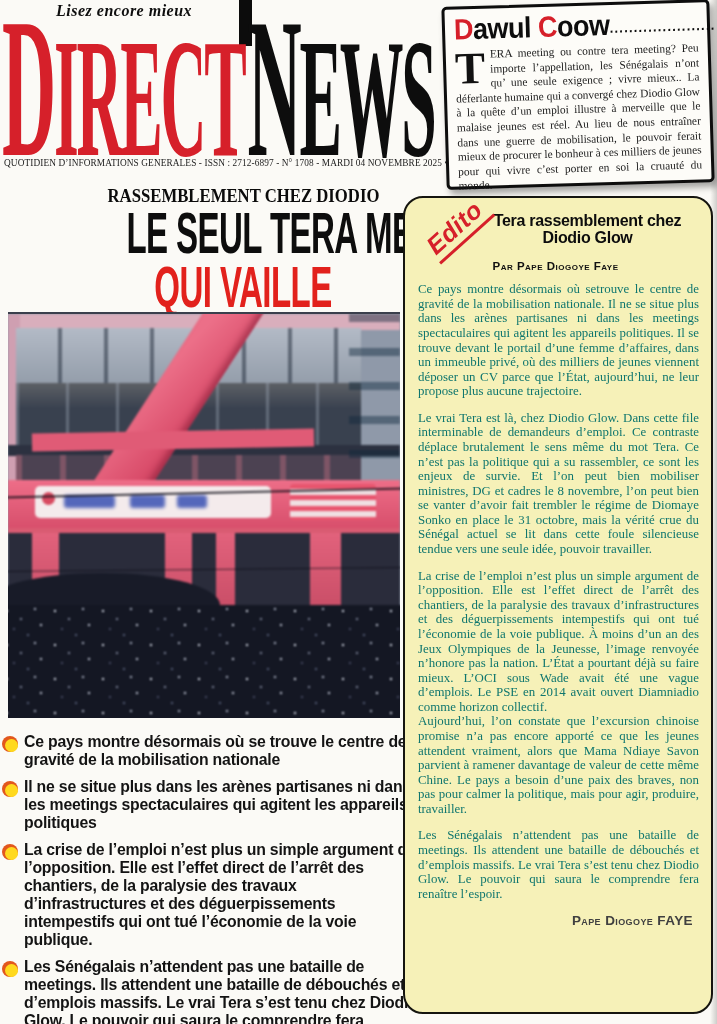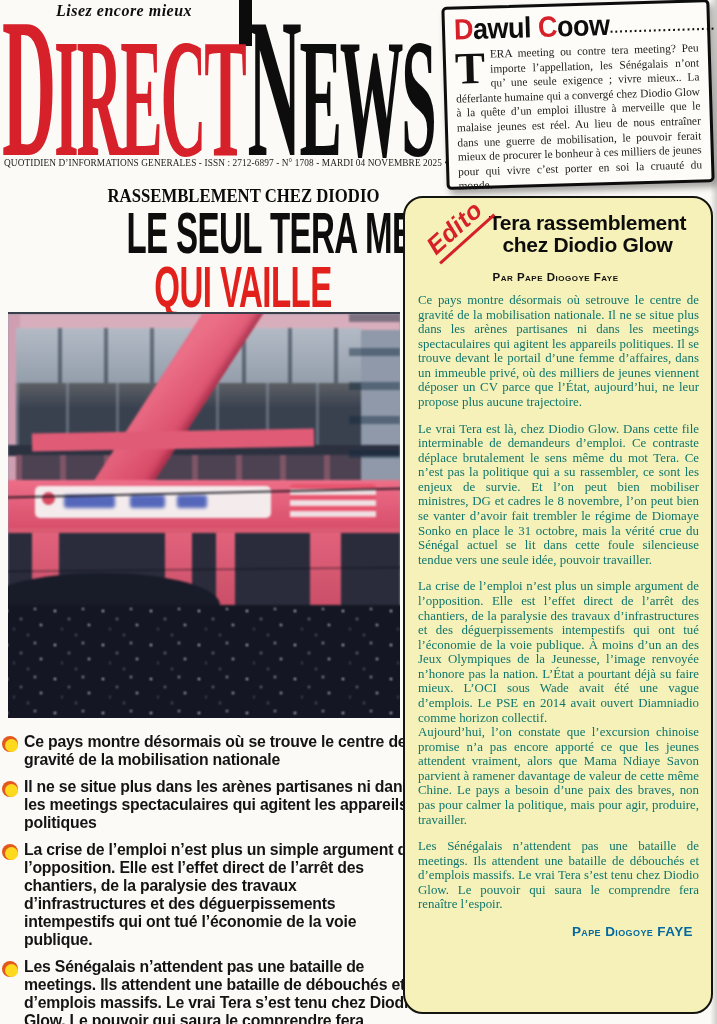--- a/index.html
+++ b/index.html
@@ -107,29 +107,29 @@
     border-radius:50%; background:#ffd91e;}
   .bullet p{ font-weight:bold; font-size:15.8px; line-height:1.14; letter-spacing:-.2px; color:#141414;}
 
   
   .edito{ position:absolute; left:403px; top:196px; width:310px; height:818px;
     background:#f6f1b8; border:2.5px solid #15150f; border-radius:20px;
     padding:10px 12px 10px 13px;}
   .edito-label{ position:absolute; left:14px; top:42px; transform:rotate(-42deg); transform-origin:left top;
     color:#d6202a; font-weight:bold; font-style:italic; font-size:25px;
     border-bottom:3.5px solid #d6202a; padding:0 6px 1px 2px; letter-spacing:.5px;}
-  .edito-title{ margin:4px 4px 0 62px; text-align:center; font-weight:bold; font-size:21px;
+  .edito-title{ margin:4px 4px 0 62px; text-align:center; font-weight:bold; font-size:16px;
     line-height:1.07; letter-spacing:-.3px; color:#0d0d0d;}
   .edito-byline{ margin:14px 6px 10px 0; text-align:center; font-weight:bold; font-size:11.5px;
     font-variant:small-caps; letter-spacing:.5px; color:#111;}
   .edito-para{ font-family:"Liberation Serif",serif; font-size:12.9px; line-height:1.13;
     text-align:justify; color:#0f766e; margin-bottom:12px;}
   .edito-para.no-gap{ margin-bottom:0;}
   .edito-sign{ margin:4px 6px 0 0; text-align:right; font-weight:bold; font-size:13.5px;
-    font-variant:small-caps; letter-spacing:.4px; color:#0369a1;}
+    font-variant:small-caps; letter-spacing:.4px; color:#404040;}
 </style>
 </head>
 <body>
 
 <div class="page">
 
   <div class="tagline">Lisez encore mieux</div>
   <div class="logo-blackbar"></div>
   <div class="logo"><span class="logo-direct"><span class="big">D</span><span class="small">IRECT</span></span><span class="logo-news"><span class="big">N</span><span class="small">EWS</span></span></div>
   <div class="infoline"><span>QUOTIDIEN D’INFORMATIONS GENERALES - ISSN : 2712-6897 - N° 1708 - MARDI 04 NOVEMBRE 2025 • </span><b>PRIX : 100 FCFA</b></div>

